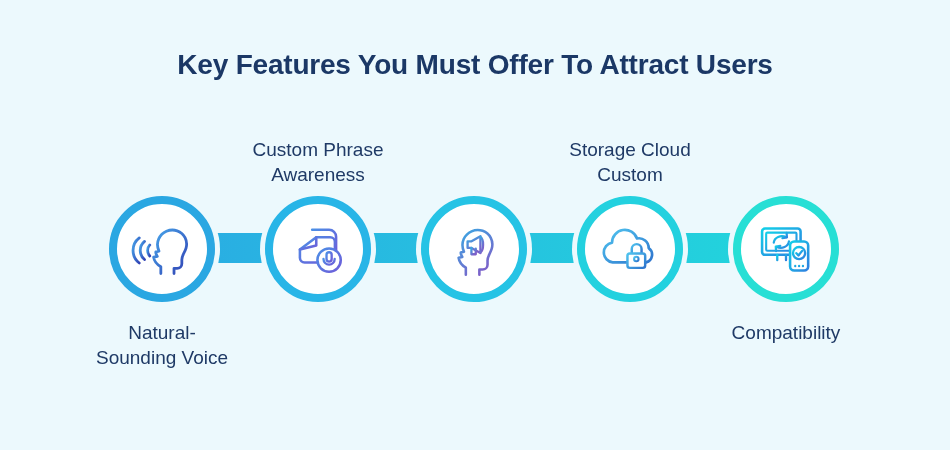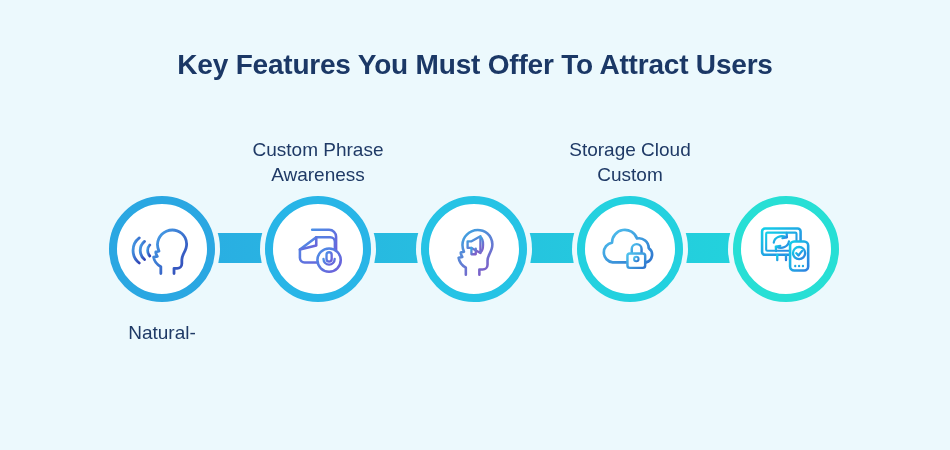--- a/index.html
+++ b/index.html
@@ -84,20 +84,21 @@
         <g stroke="url(#grad-0)" stroke-width="2.4" fill="none" stroke-linecap="round" stroke-linejoin="round">
           <path d="M19.5 26.5 a7 7 0 0 0 0 9.5"></path>
           <path d="M15 23.5 a10 10 0 0 0 0 15.5"></path>
           <path d="M10.5 20.5 a13.5 13.5 0 0 0 0 21.5"></path>
           <path d="M29 51 V45.2 C25.8 43.4 23.3 40.4 22.8 37 L26 36.3 C25.1 34.8 24.4 33.3 24.7 32.5 L27.4 31.8 C25.8 28.3 25.7 24.6 27.2 21.3 29.9 15.4 36.8 12.3 43 14.4 49.1 16.5 52.4 23 50.6 29.2 49.4 33.2 47 35.4 47 39.2 V42.6 C47 44.8 45.2 46.6 43 46.6 H40.3 V51"></path>
         </g>
       </svg>
     </div>
     <div class="label below">
       <div>Natural-</div>
+      <div>Sounding Voice</div>
     </div>
   </div>
 
   <div class="feature" style="left:265px">
     <div class="circle" style="border-color: rgb(40, 181, 231);">
       <svg viewBox="0 0 60 60">
         <defs>
             <linearGradient id="grad-1" x1="0" y1="0" x2="1" y2="1">
           <stop offset="0" stop-color="#4C8FE6"></stop>
               <stop offset="1" stop-color="#6E5BD9"></stop>
@@ -186,16 +187,17 @@
           <rect x="33.5" y="23.5" width="15.5" height="25" rx="3.5" fill="#FFFFFF"></rect>
           <circle cx="41.2" cy="33.5" r="5.2" stroke-width="2"></circle>
           <path d="M38.9 33.6 L40.7 35.5 L43.8 31.6" stroke-width="2"></path>
           <circle cx="37.9" cy="44.6" r="1" fill="url(#grad-4)" stroke="none"></circle>
           <circle cx="41.2" cy="44.6" r="1" fill="url(#grad-4)" stroke="none"></circle>
           <circle cx="44.5" cy="44.6" r="1" fill="url(#grad-4)" stroke="none"></circle>
         </g>
       </svg>
     </div>
     <div class="label below">
+      <div>Compatibility</div>
     </div>
   </div>
 
 </div>
 
 </body></html>

